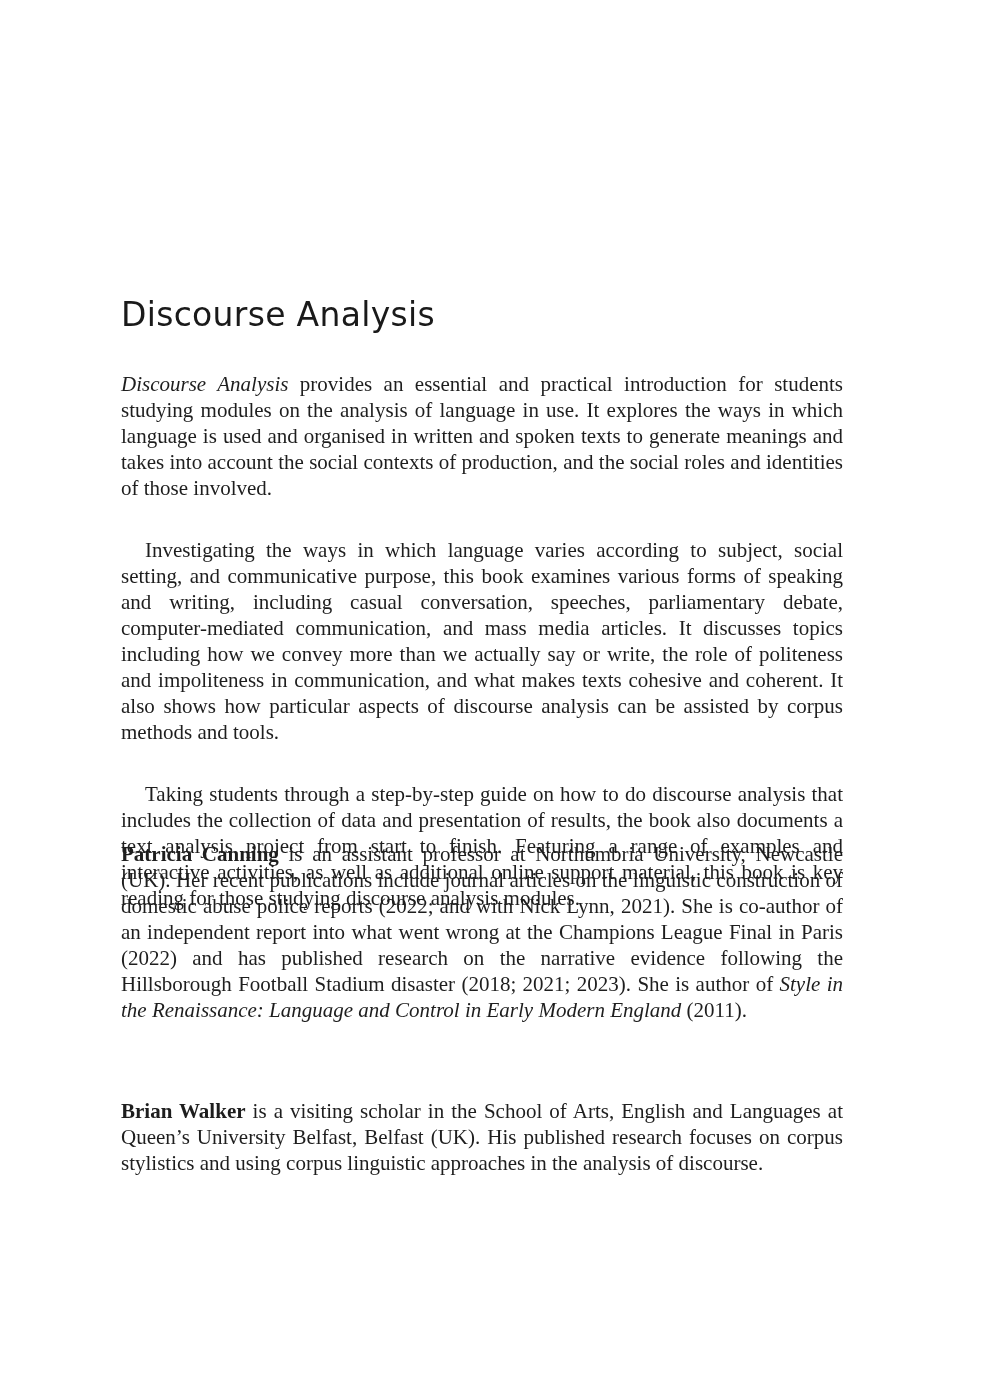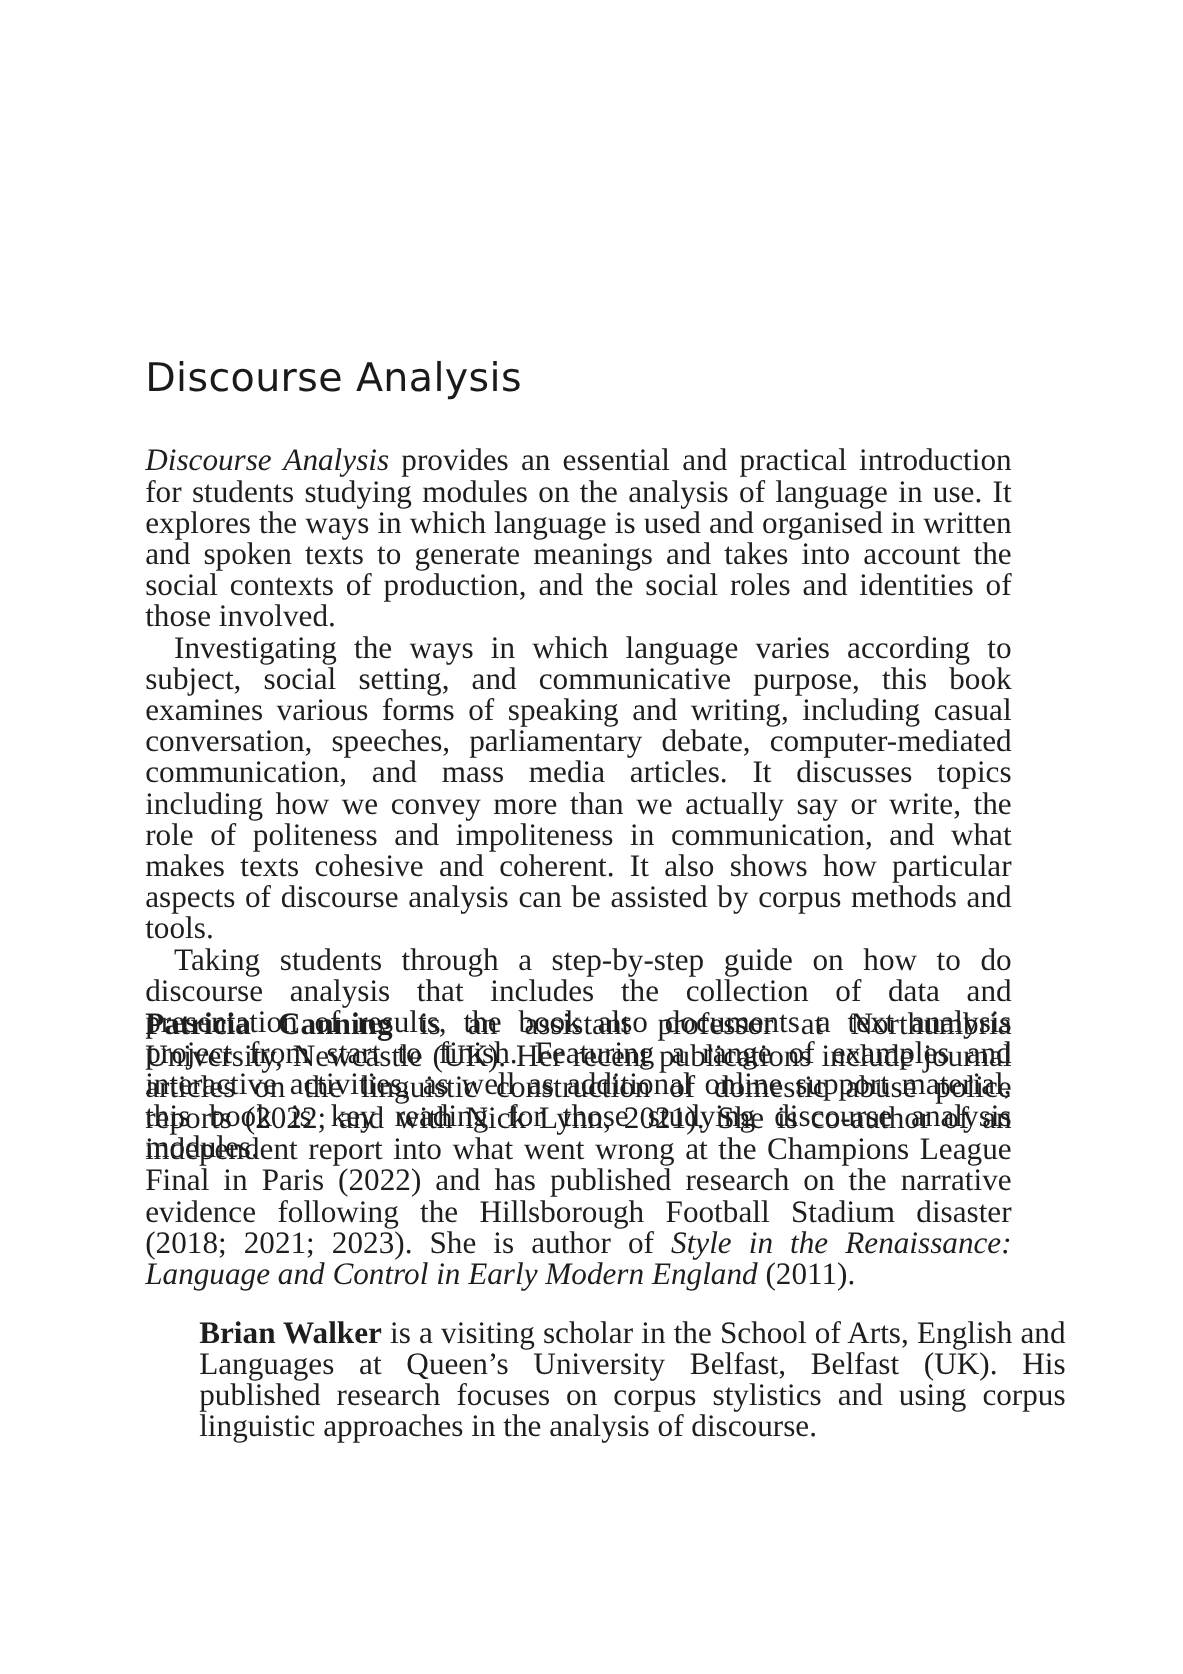--- a/index.html
+++ b/index.html
@@ -4,28 +4,28 @@
   <style>
     html, body { margin: 0; padding: 0; background: #ffffff; }
     body { width: 986px; height: 1395px; position: relative; overflow: hidden; color: #1e1e1e; }
     .page-title {
       position: absolute; left: 121px; top: 290px;
       font-family: "DejaVu Sans", sans-serif; font-size: 33px; font-weight: normal;
       letter-spacing: 0.3px; color: #1a1a1a; margin: 0; line-height: 50px;
     }
     .body-text {
       position: absolute; left: 121px; width: 722px;
-      font-family: "Liberation Serif", serif; font-size: 26px; line-height: 26px;
+      font-family: "Liberation Serif", serif; font-size: 21px; line-height: 26px;
       text-align: justify; color: #1e1e1e;
     }
     .body-text p { margin: 0; }
-    .body-text p.indent { text-indent: 24px; }
+    .body-text p.indent { text-indent: 24px; margin-top: 36px; }
     .blurb { top: 371px; }
     .bio1 { top: 841px; }
-    .bio2 { top: 1098px; margin-left: 45px; }
+    .bio2 { top: 1098px; }
     .name { font-weight: bold; }
     em { font-style: italic; }
   </style>
 </head>
 <body>
 
 <h1 class="page-title">Discourse Analysis</h1>
 
 <div class="body-text blurb">
   <p><em>Discourse Analysis</em><span> provides an essential and practical introduction for students studying modules on the analysis of language in use. It explores the ways in which language is used and organised in written and spoken texts to generate meanings and takes into account the social contexts of production, and the social roles and identities of those involved.</span></p>

